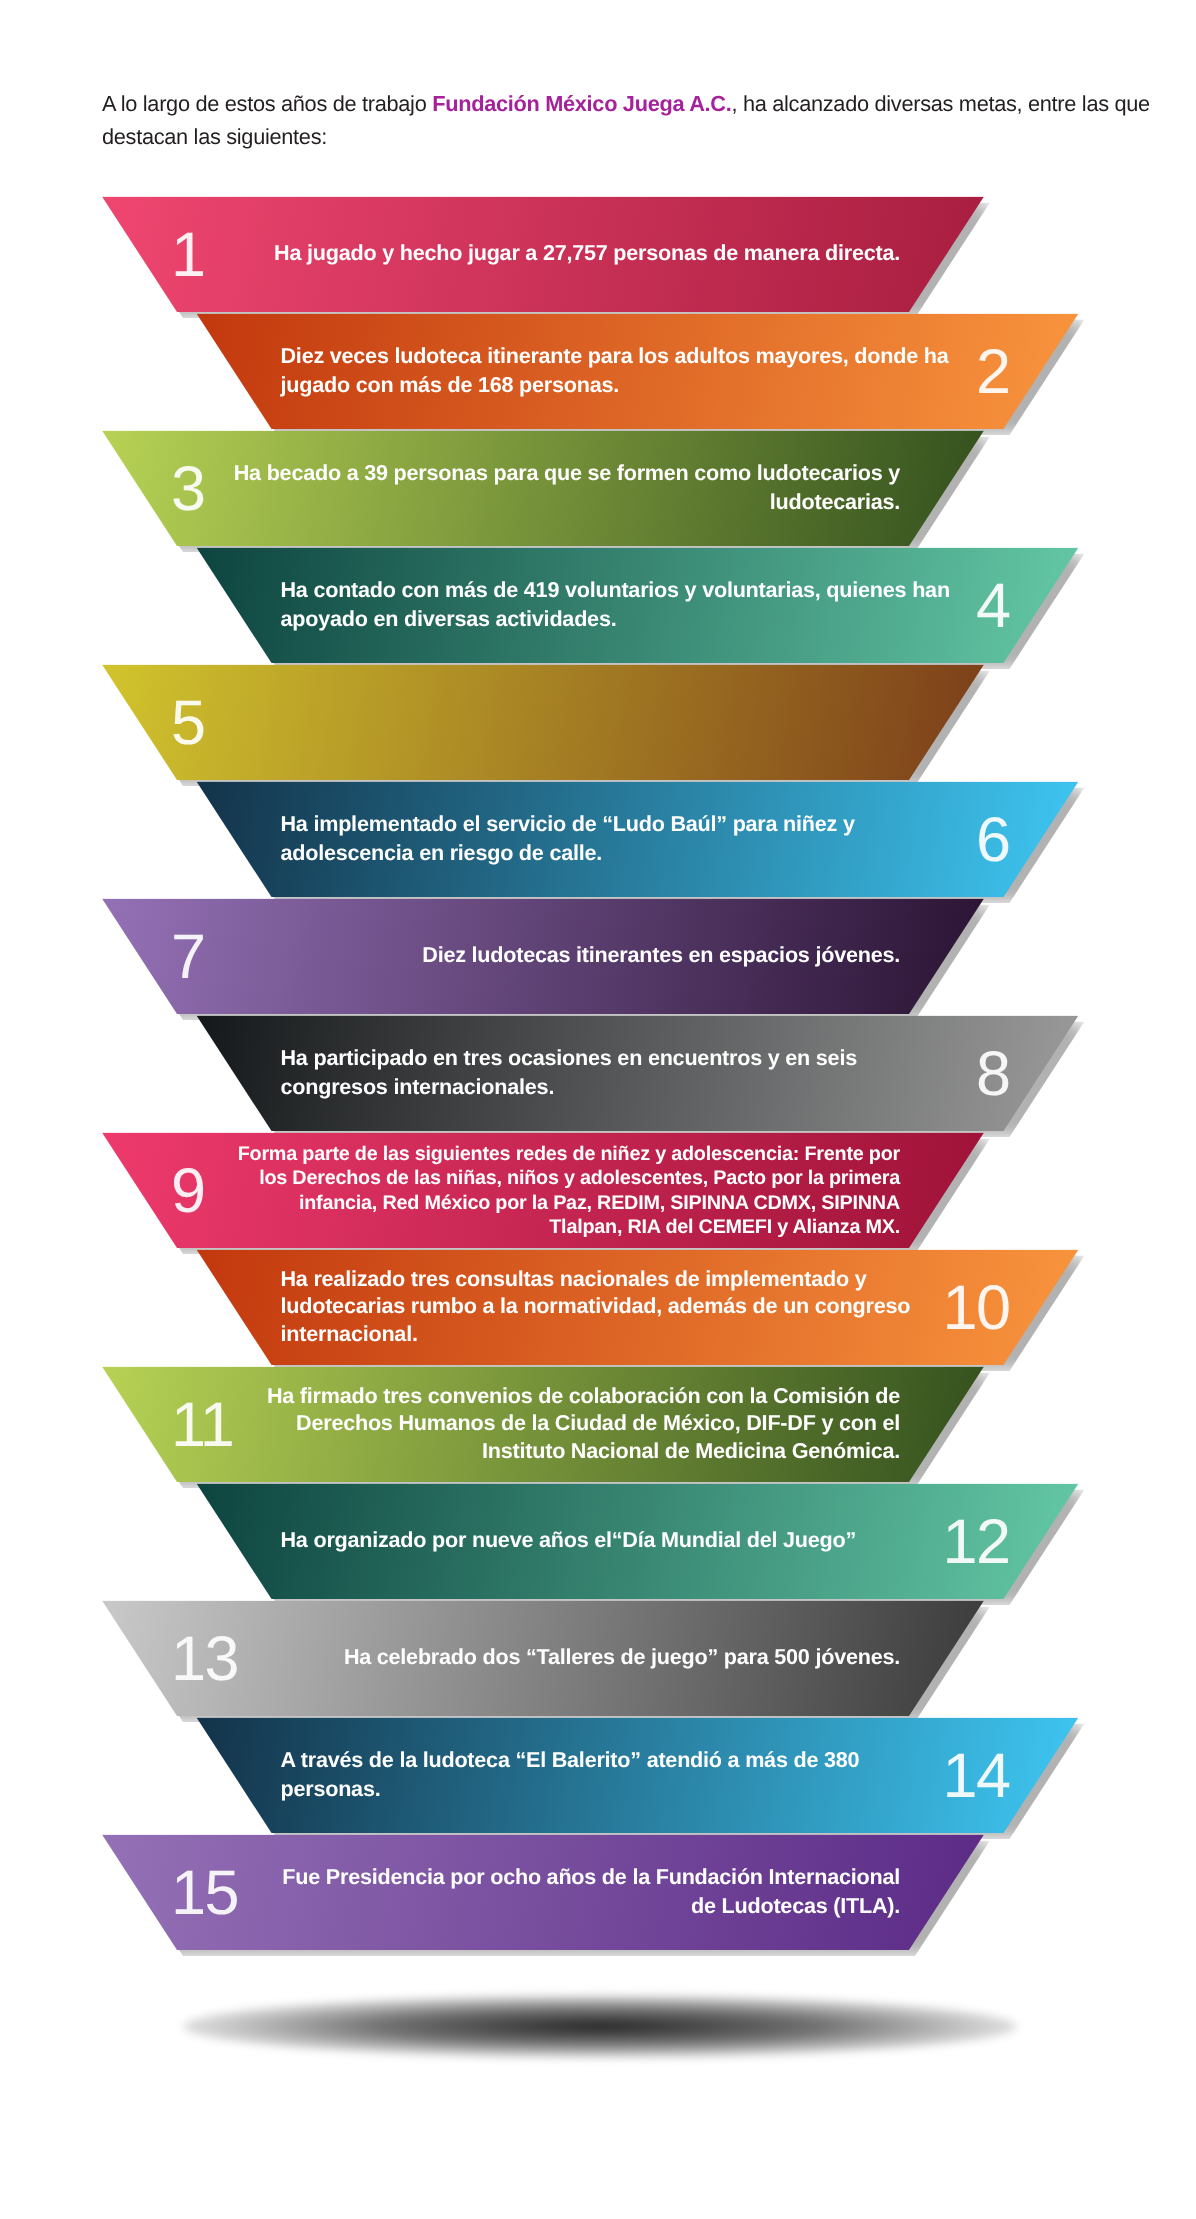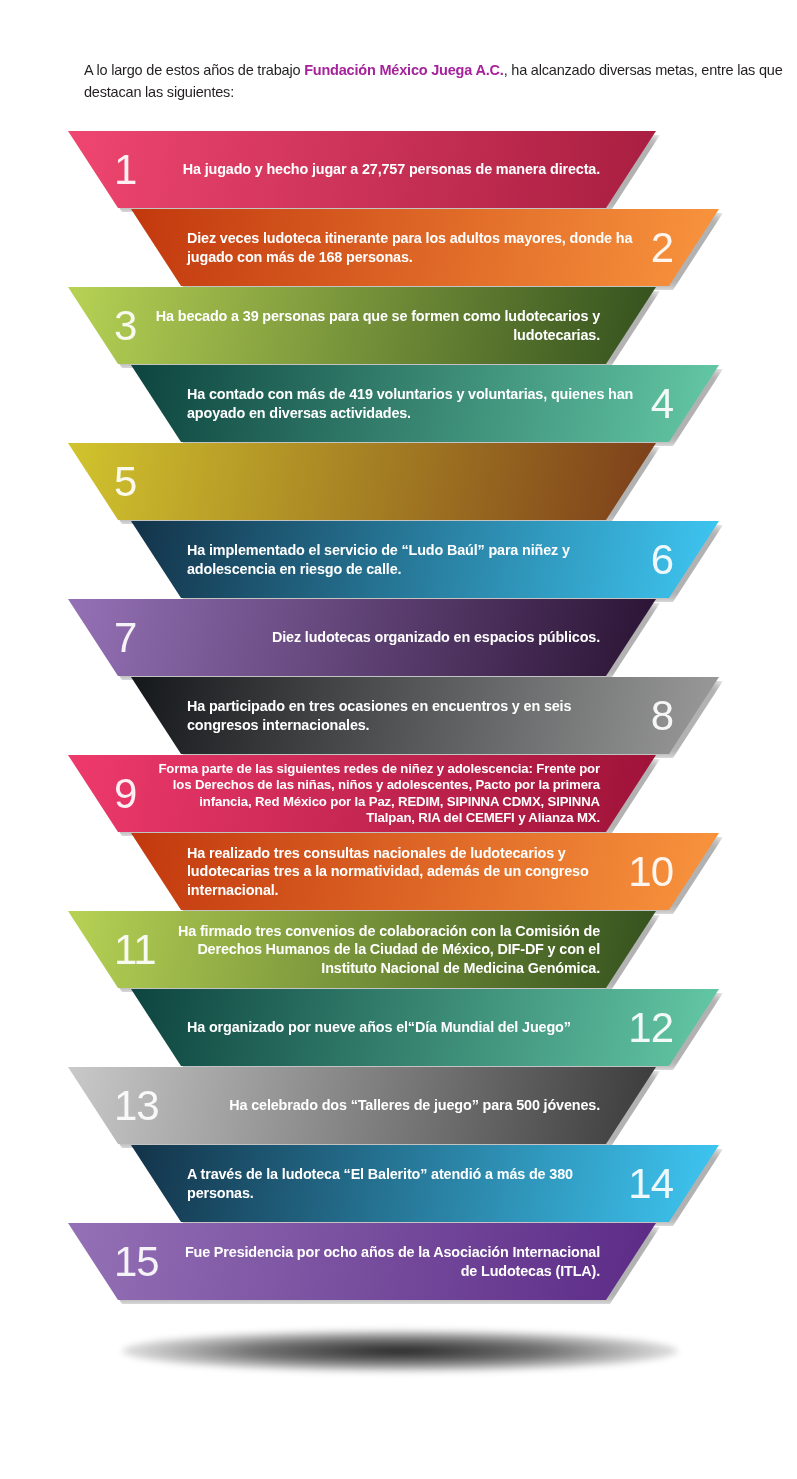--- a/index.html
+++ b/index.html
@@ -2,21 +2,21 @@
 <html><head>
 <meta charset="utf-8">
 <style>
   html,body{margin:0;padding:0;}
   body{
     width:797px;height:1479px;background:#ffffff;
     font-family:"Liberation Sans", sans-serif;
     position:relative;overflow:hidden;
   }
   #intro{
-    position:absolute;left:84px;top:44px;width:700px;
+    position:absolute;left:68px;top:44px;width:700px;
     font-size:14.5px;line-height:1.55;color:#231f20;
     letter-spacing:-0.2px;
   }
   #intro .brand{color:#a5229b;font-weight:600;}
 
   #banners{position:absolute;left:0;top:131px;width:797px;}
 
   .row{position:relative;height:78px;}
 
   .shape{
@@ -125,21 +125,21 @@
       <div class="content">
         <div class="num">6</div>
         <div class="txt">Ha implementado el servicio de “Ludo Baúl” para niñez y adolescencia en riesgo de calle.</div>
       </div>
     </div>
     <div class="row odd">
       <div class="shade"></div>
       <div class="shape" style="background: linear-gradient(100deg, rgb(148, 113, 182) 0%, rgb(42, 19, 51) 100%);"></div>
       <div class="content">
         <div class="num">7</div>
-        <div class="txt">Diez ludotecas organizado en espacios públicos.</div>
+        <div class="txt">Diez ludotecas itinerantes en espacios jóvenes.</div>
       </div>
     </div>
     <div class="row even">
       <div class="shade"></div>
       <div class="shape" style="background: linear-gradient(100deg, rgb(21, 24, 26) 0%, rgb(155, 155, 155) 100%);"></div>
       <div class="content">
         <div class="num">8</div>
         <div class="txt">Ha participado en tres ocasiones en encuentros y en seis congresos internacionales.</div>
       </div>
     </div>
@@ -149,21 +149,21 @@
       <div class="content">
         <div class="num">9</div>
         <div class="txt small">Forma parte de las siguientes redes de niñez y adolescencia: Frente por los Derechos de las niñas, niños y adolescentes, Pacto por la primera infancia, Red México por la Paz, REDIM, SIPINNA CDMX, SIPINNA Tlalpan, RIA del CEMEFI y Alianza MX.</div>
       </div>
     </div>
     <div class="row even">
       <div class="shade"></div>
       <div class="shape" style="background: linear-gradient(100deg, rgb(194, 56, 14) 0%, rgb(249, 149, 62) 100%);"></div>
       <div class="content">
         <div class="num">10</div>
-        <div class="txt">Ha realizado tres consultas nacionales de ludotecarios y ludotecarias tres a la normatividad, además de un congreso internacional.</div>
+        <div class="txt">Ha realizado tres consultas nacionales de implementado y ludotecarias rumbo a la normatividad, además de un congreso internacional.</div>
       </div>
     </div>
     <div class="row odd">
       <div class="shade"></div>
       <div class="shape" style="background: linear-gradient(100deg, rgb(183, 210, 84) 0%, rgb(51, 80, 30) 100%);"></div>
       <div class="content">
         <div class="num">11</div>
         <div class="txt">Ha firmado tres convenios de colaboración con la Comisión de Derechos Humanos de la Ciudad de México, DIF-DF y con el Instituto Nacional de Medicina Genómica.</div>
       </div>
     </div>
@@ -189,18 +189,18 @@
       <div class="content">
         <div class="num">14</div>
         <div class="txt">A través de la ludoteca “El Balerito” atendió a más de 380 personas.</div>
       </div>
     </div>
     <div class="row odd">
       <div class="shade"></div>
       <div class="shape" style="background: linear-gradient(100deg, rgb(148, 113, 182) 0%, rgb(91, 42, 134) 100%);"></div>
       <div class="content">
         <div class="num">15</div>
-        <div class="txt">Fue Presidencia por ocho años de la Asociación Internacional de Ludotecas (ITLA).</div>
+        <div class="txt">Fue Presidencia por ocho años de la Fundación Internacional de Ludotecas (ITLA).</div>
       </div>
     </div>
   </div>
 
 <div id="floor-shadow"></div>
 
 </body></html>

